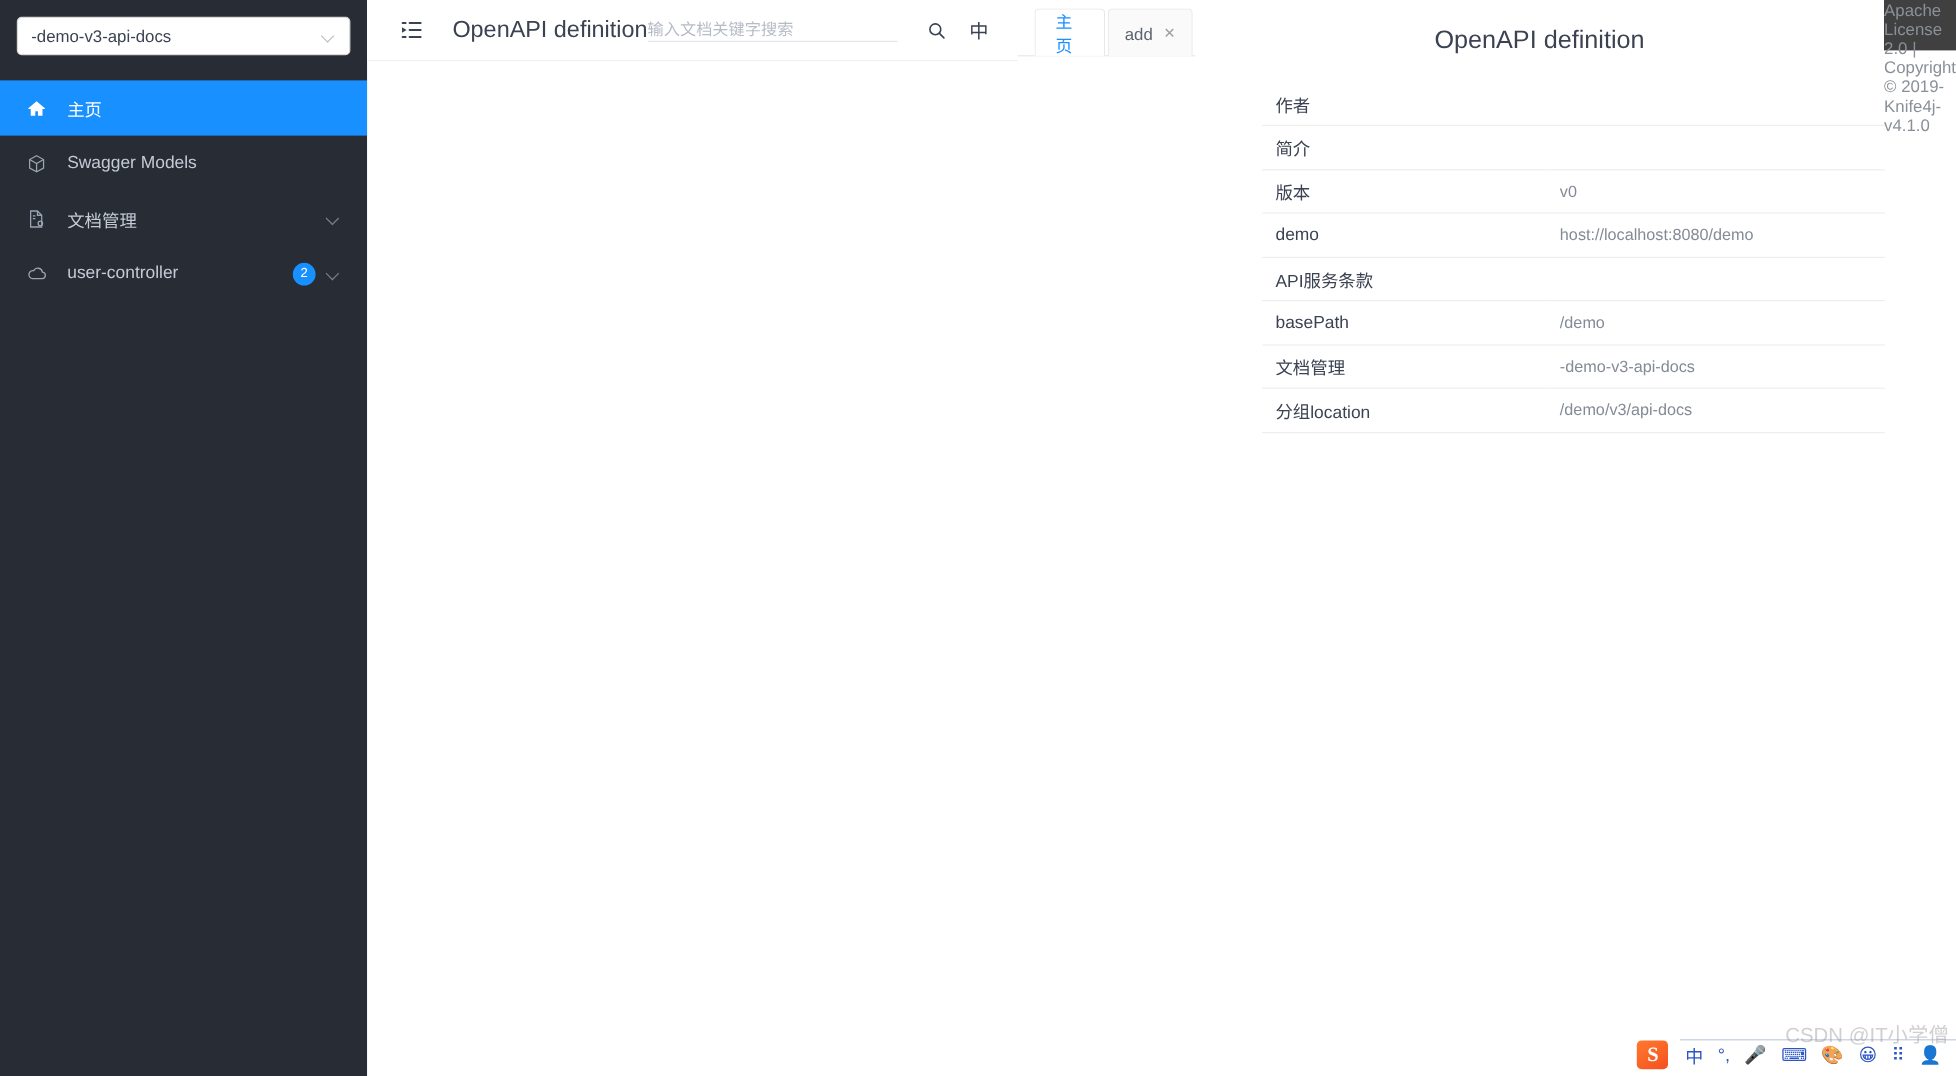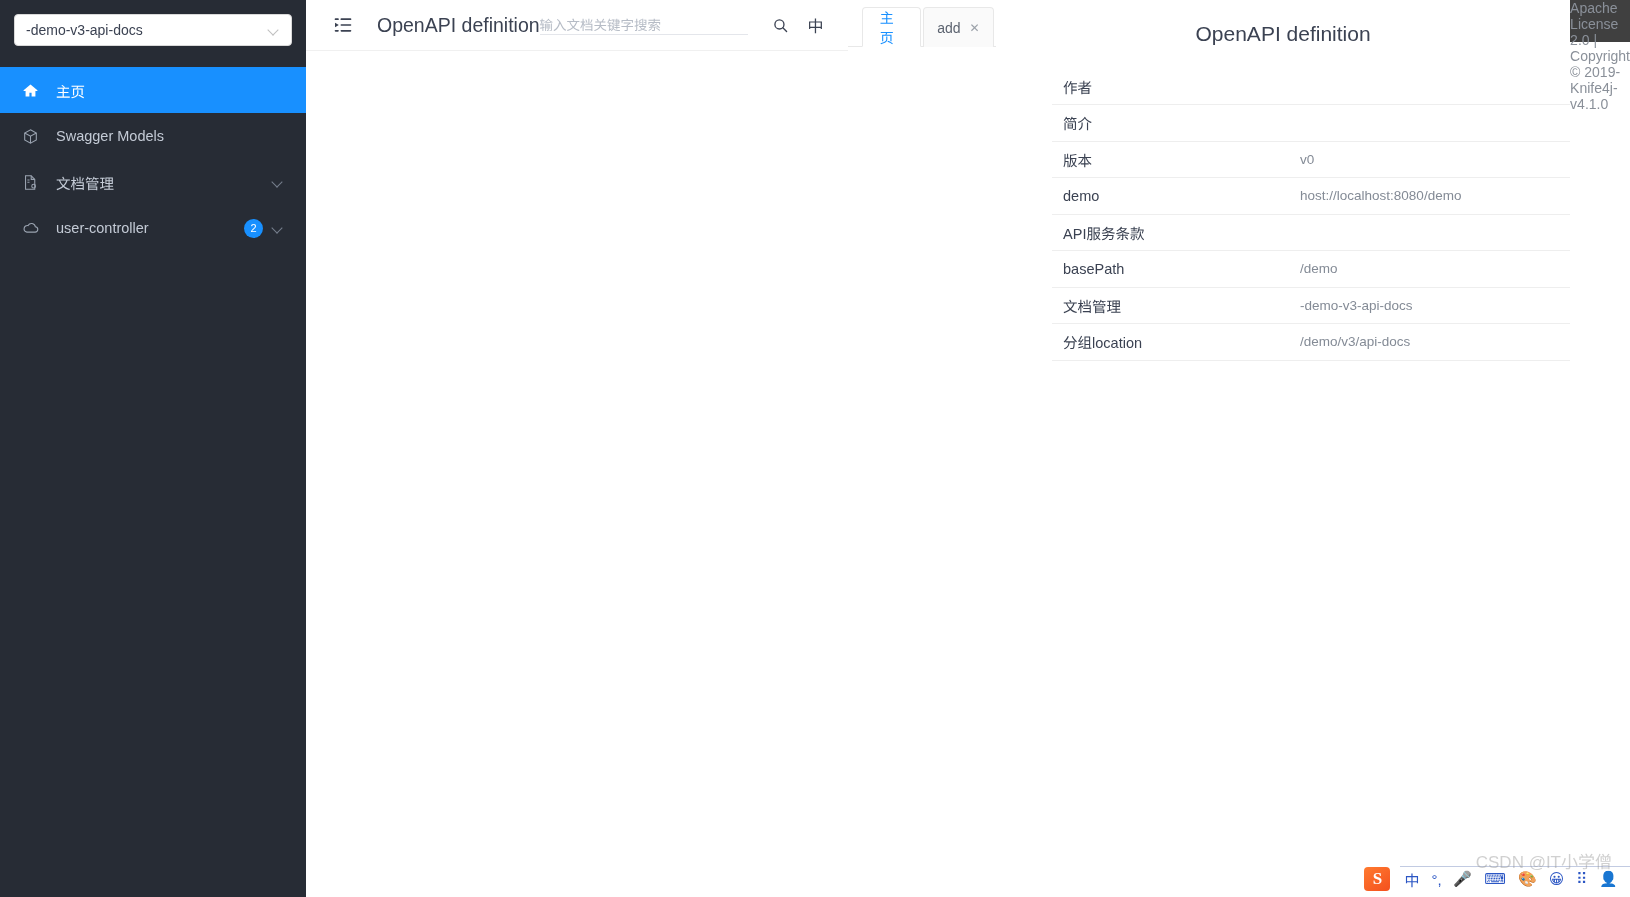--- a/index.html
+++ b/index.html
@@ -346,21 +346,21 @@
   .ime-item {
     color: #2b56c4;
     font-size: 15px;
     margin: 0 6px;
     display: flex; align-items: center; justify-content: center;
     cursor: pointer;
     height: 22px;
   }
   .watermark {
     position: absolute;
-    right: 18px;
+    right: 6px;
     bottom: 24px;
     font-size: 17px;
     color: rgba(150,150,150,0.45);
     pointer-events: none;
     white-space: nowrap;
     z-index: 35;
     font-family: "Liberation Sans", sans-serif;
   }
   .ime-line {
     position: absolute;

